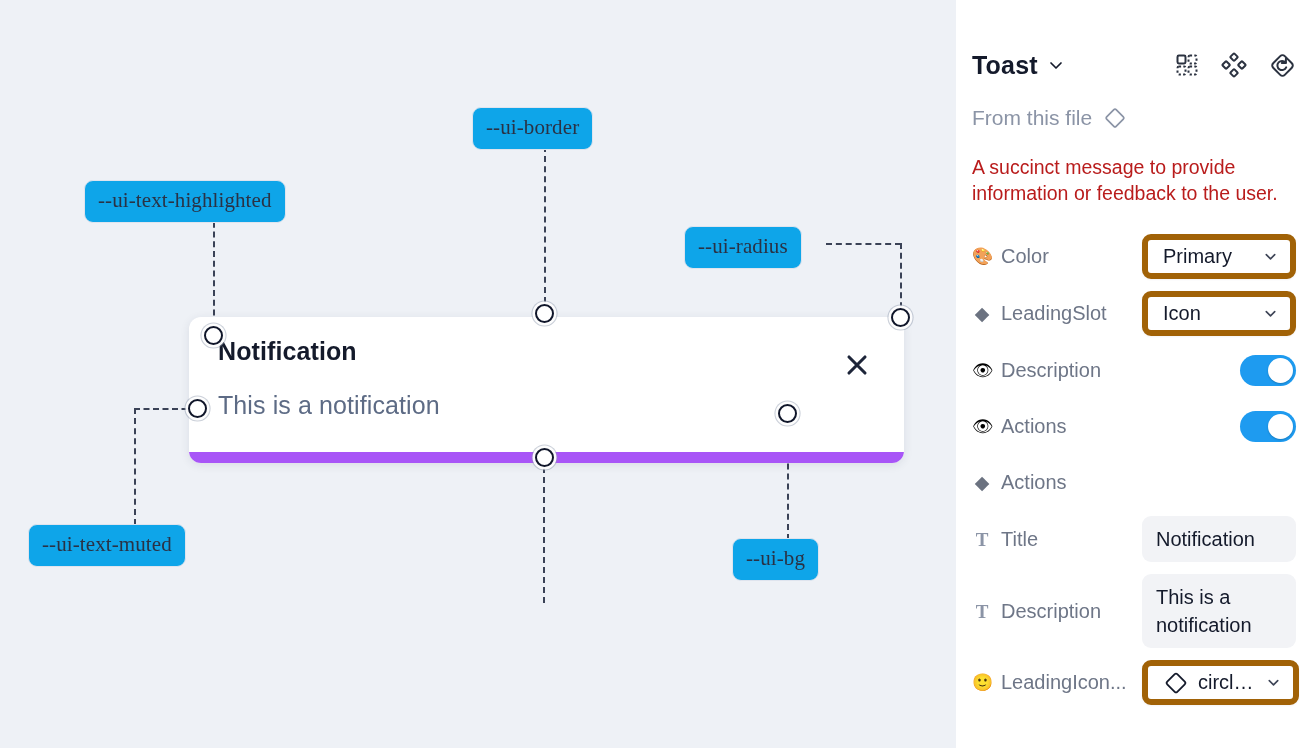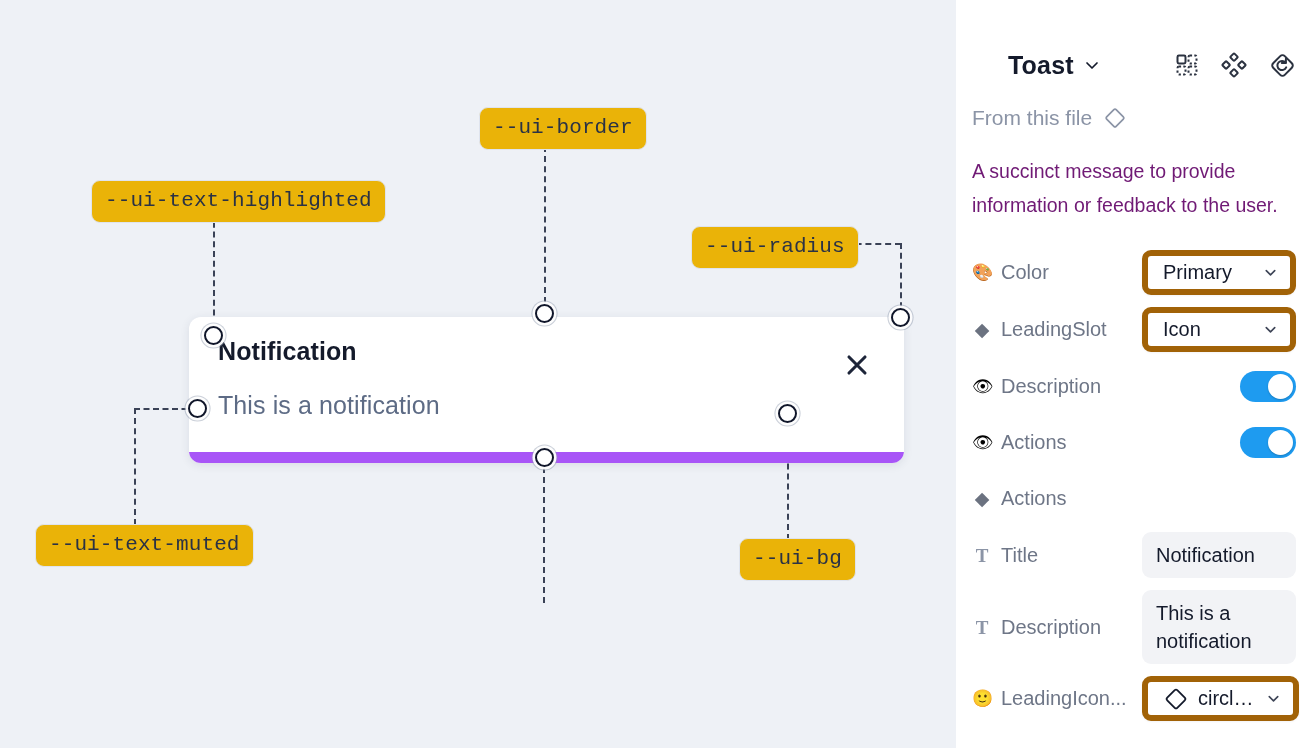--- a/index.html
+++ b/index.html
@@ -15,31 +15,30 @@
   
   #canvas {
     position:absolute; left:0; top:0; width:956px; height:748px;
     background:#eef1f6;
     overflow:hidden;
   }
 
   
   .token {
     position:absolute;
-    background:#eab308;
+    background:#0ea5e9;
     border:1px solid #dfe4ee;
     border-radius:9px;
     color:#2a3245;
     font-size:21px;
     line-height:1;
     padding:9px 13px 11px 13px;
     white-space:nowrap;
-    font-family:Liberation Mono, monospace;
+    font-family:Liberation Serif, serif;
     letter-spacing:.1px;
-    margin-left:7px;
   }
 
   
   .dash-v {
     position:absolute;
     border-left:2px dashed #3a4256;
     width:0;
   }
   .dash-h {
     position:absolute;
@@ -94,42 +93,42 @@
 
   
   #panel {
     position:absolute; right:0; top:0;
     width:356px; height:748px;
     background:#ffffff;
     padding:0 16px;
   }
   #panel-header {
     display:flex; align-items:center;
-    height:54px; margin-top:38px;margin-left:36px;
+    height:54px; margin-top:38px;
   }
   #panel-title {
     font-size:25px; font-weight:bold; color:#141a2b;
     letter-spacing:.2px;
   }
   #panel-title-caret { margin-left:10px; display:flex; align-items:center; }
   #panel-header-icons {
     margin-left:auto; display:flex; align-items:center; gap:22px;
   }
   .hicon { display:flex; align-items:center; justify-content:center; cursor:pointer; }
 
   #from-file-row {
     display:flex; align-items:center; gap:11px;
     margin-top:14px;
   }
   #from-file-label { font-size:21px; color:#8b94a6; }
 
   #panel-desc {
     margin-top:24px;
-    font-size:19.5px; line-height:34px;
-    color:#701a75;
+    font-size:19.5px; line-height:26px;
+    color:#b91c1c;
     width:330px;
   }
 
   #prop-list { margin-top:28px; }
   .prop-row {
     display:flex; align-items:center;
     min-height:44px;
     margin-bottom:12px;
   }
   .prop-label {

